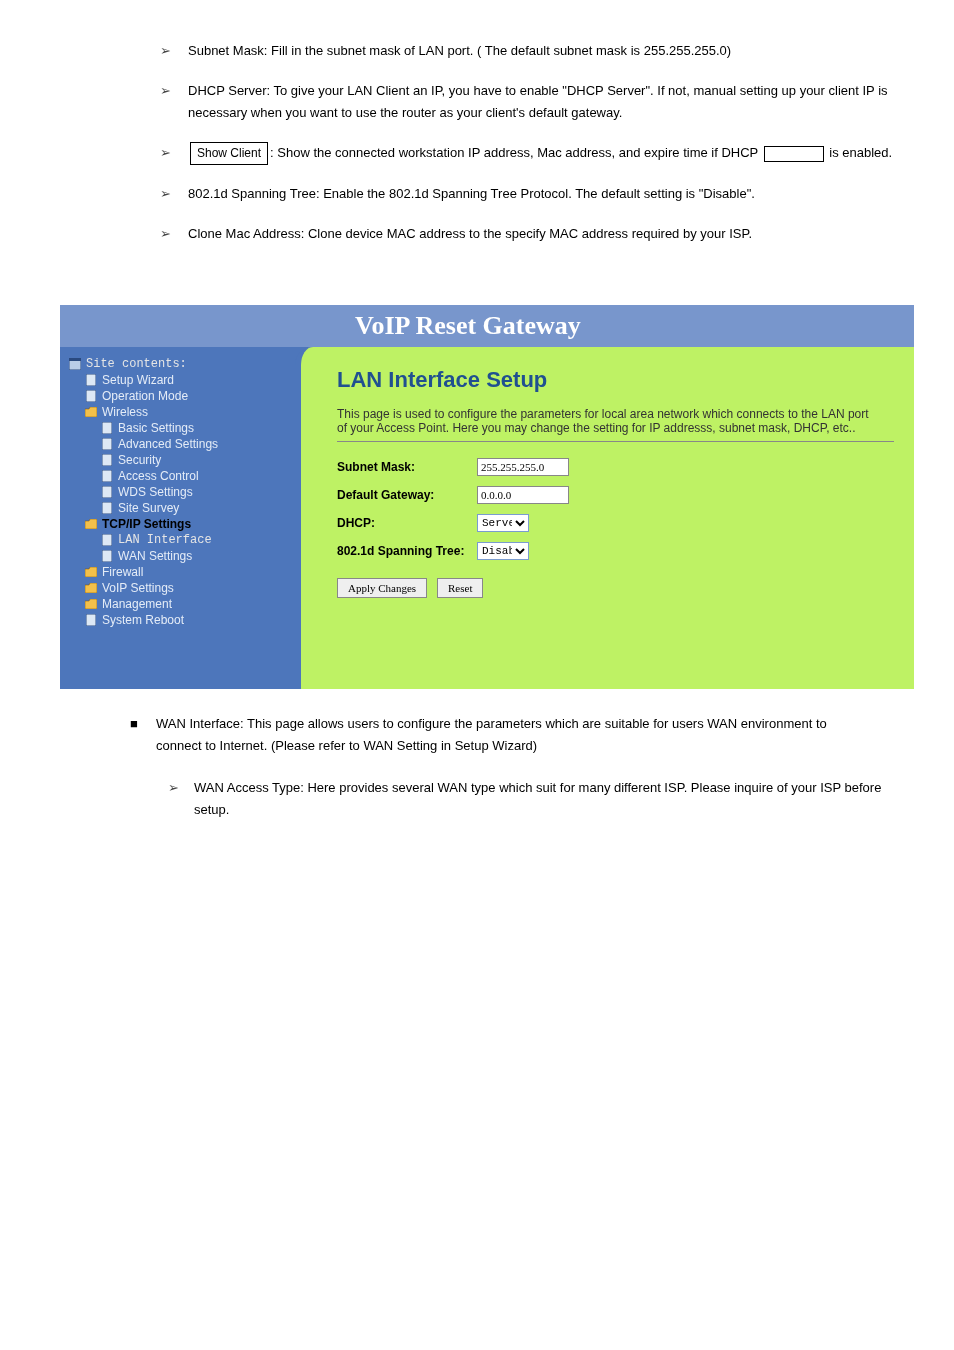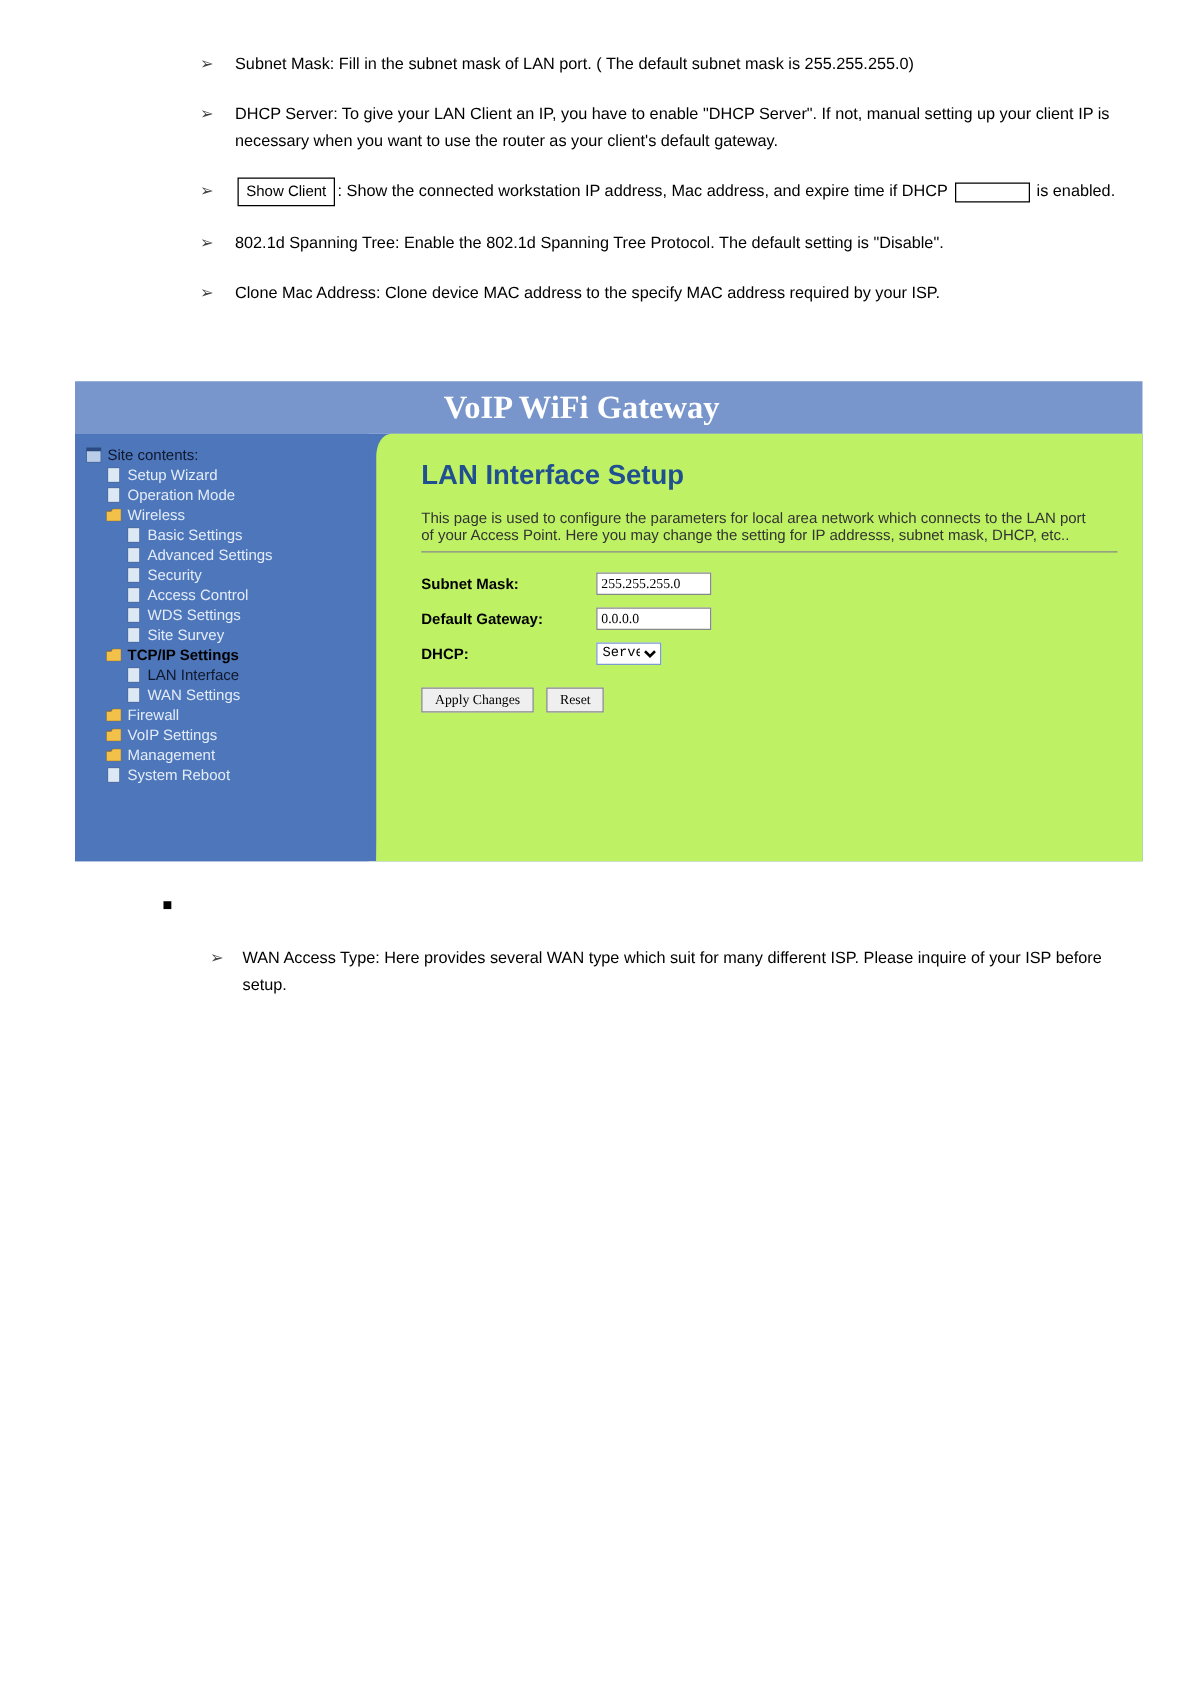--- a/index.html
+++ b/index.html
@@ -15,21 +15,21 @@
     .gateway-banner { background: #7896cc; color: #fff; padding: 6px 0; font-size: 26px; font-weight: bold; font-family: "Times New Roman", serif; text-align: left; padding-left: 295px; }
     .app { display: flex; background: #4d76bb; }
     .sidebar { width: 235px; min-width: 235px; background: #4d76bb; color: #e4ecf7; font-size: 12px; padding: 10px 6px 60px 6px; }
     .sidebar .tree-item { display: flex; align-items: center; margin-bottom: 2px; padding-left: 2px; }
     .sidebar .lvl1 { padding-left: 2px; }
     .sidebar .lvl2 { padding-left: 18px; }
     .sidebar .lvl3 { padding-left: 34px; }
     .sidebar .ti-icon { display: inline-flex; width: 14px; height: 14px; margin-right: 4px; align-items: center; justify-content: center; }
     .sidebar .folder-icon svg, .sidebar .page-icon svg, .sidebar .win-icon svg { display: block; }
     .sidebar .hl { color: #000000; font-weight: bold; }
-    .sidebar .hl2 { color: #0f172a; }
+    .sidebar .hl2 { color: #e5e5e5; font-family: Liberation Mono, monospace; }
 
     .content { flex: 1; background: #bef264; padding: 20px 20px 30px 36px; border-left: 6px solid #4d76bb; border-top-left-radius: 18px; }
     .content h1 { color: #205090; font-size: 22px; font-weight: bold; margin-bottom: 14px; }
     .content .intro { font-size: 12px; color: #333; max-width: 540px; margin-bottom: 4px; }
     .content hr { border: none; border-top: 1px solid #888; margin: 6px 0 16px 0; max-width: 560px; }
     .cfg { font-size: 12px; }
     .cfg .row { display: flex; align-items: center; margin-bottom: 10px; }
     .cfg .label { width: 140px; font-weight: bold; }
     .cfg input.txt { border: 1px solid #888; background: #fff; height: 18px; padding: 1px 3px; font-size: 11px; width: 92px; font-family: "Times New Roman", serif; }
     .cfg select.sel { border: 1px solid #7a9ccf; background: #fff; height: 18px; font-size: 11px; width: 52px; font-family: Liberation Mono, monospace; }
@@ -68,21 +68,21 @@
     <div class="bullet">
       <span class="bmark">➢</span>
       <span class="btxt">802.1d Spanning Tree: Enable the 802.1d Spanning Tree Protocol. The default setting is "Disable".</span>
     </div>
     <div class="bullet">
       <span class="bmark">➢</span>
       <span class="btxt">Clone Mac Address: Clone device MAC address to the specify MAC address required by your ISP.</span>
     </div>
   </div>
 
-  <div class="gateway-banner">VoIP WiFi Gateway</div>
+  <div class="gateway-banner">VoIP Reset Gateway</div>
 
   <div class="app">
     <div class="sidebar">
       <div class="tree-item lvl1">
         <span class="ti-icon win-icon">
           <svg width="12" height="12" viewBox="0 0 12 12">
               <rect x="0" y="0" width="12" height="12" fill="#b9cde8" stroke="#2a4a80" stroke-width="1"></rect>
               <rect x="0" y="0" width="12" height="3" fill="#2a4a80"></rect>
             </svg>
         </span>
@@ -231,31 +231,38 @@
         <div class="row">
           <span class="label">Default Gateway:</span>
           <input class="txt" type="text" value="0.0.0.0" style="">
         </div>
         <div class="row">
           <span class="label">DHCP:</span>
           <select class="sel">
             <option>Server</option>
           </select>
         </div>
+        <div class="row">
+          <span class="label">802.1d Spanning Tree:</span>
+          <select class="sel">
+            <option>Disabled</option>
+          </select>
+        </div>
       </div>
       <div class="actions">
         <button>Apply Changes</button>
         <button>Reset</button>
       </div>
     </div>
   </div>
 
   <div class="lower-block">
     <div class="sq-bullet">
       <span class="sqmark">■</span>
+      <span class="sqtxt">WAN Interface: This page allows users to configure the parameters which are suitable for users WAN environment to connect to Internet. (Please refer to WAN Setting in Setup Wizard)</span>
     </div>
     <div class="tri-bullet">
       <span class="tmark">➢</span>
       <span class="sqtxt">WAN Access Type: Here provides several WAN type which suit for many different ISP. Please inquire of your ISP before setup.</span>
     </div>
   </div>
 
 </div>
 
 </body></html>

